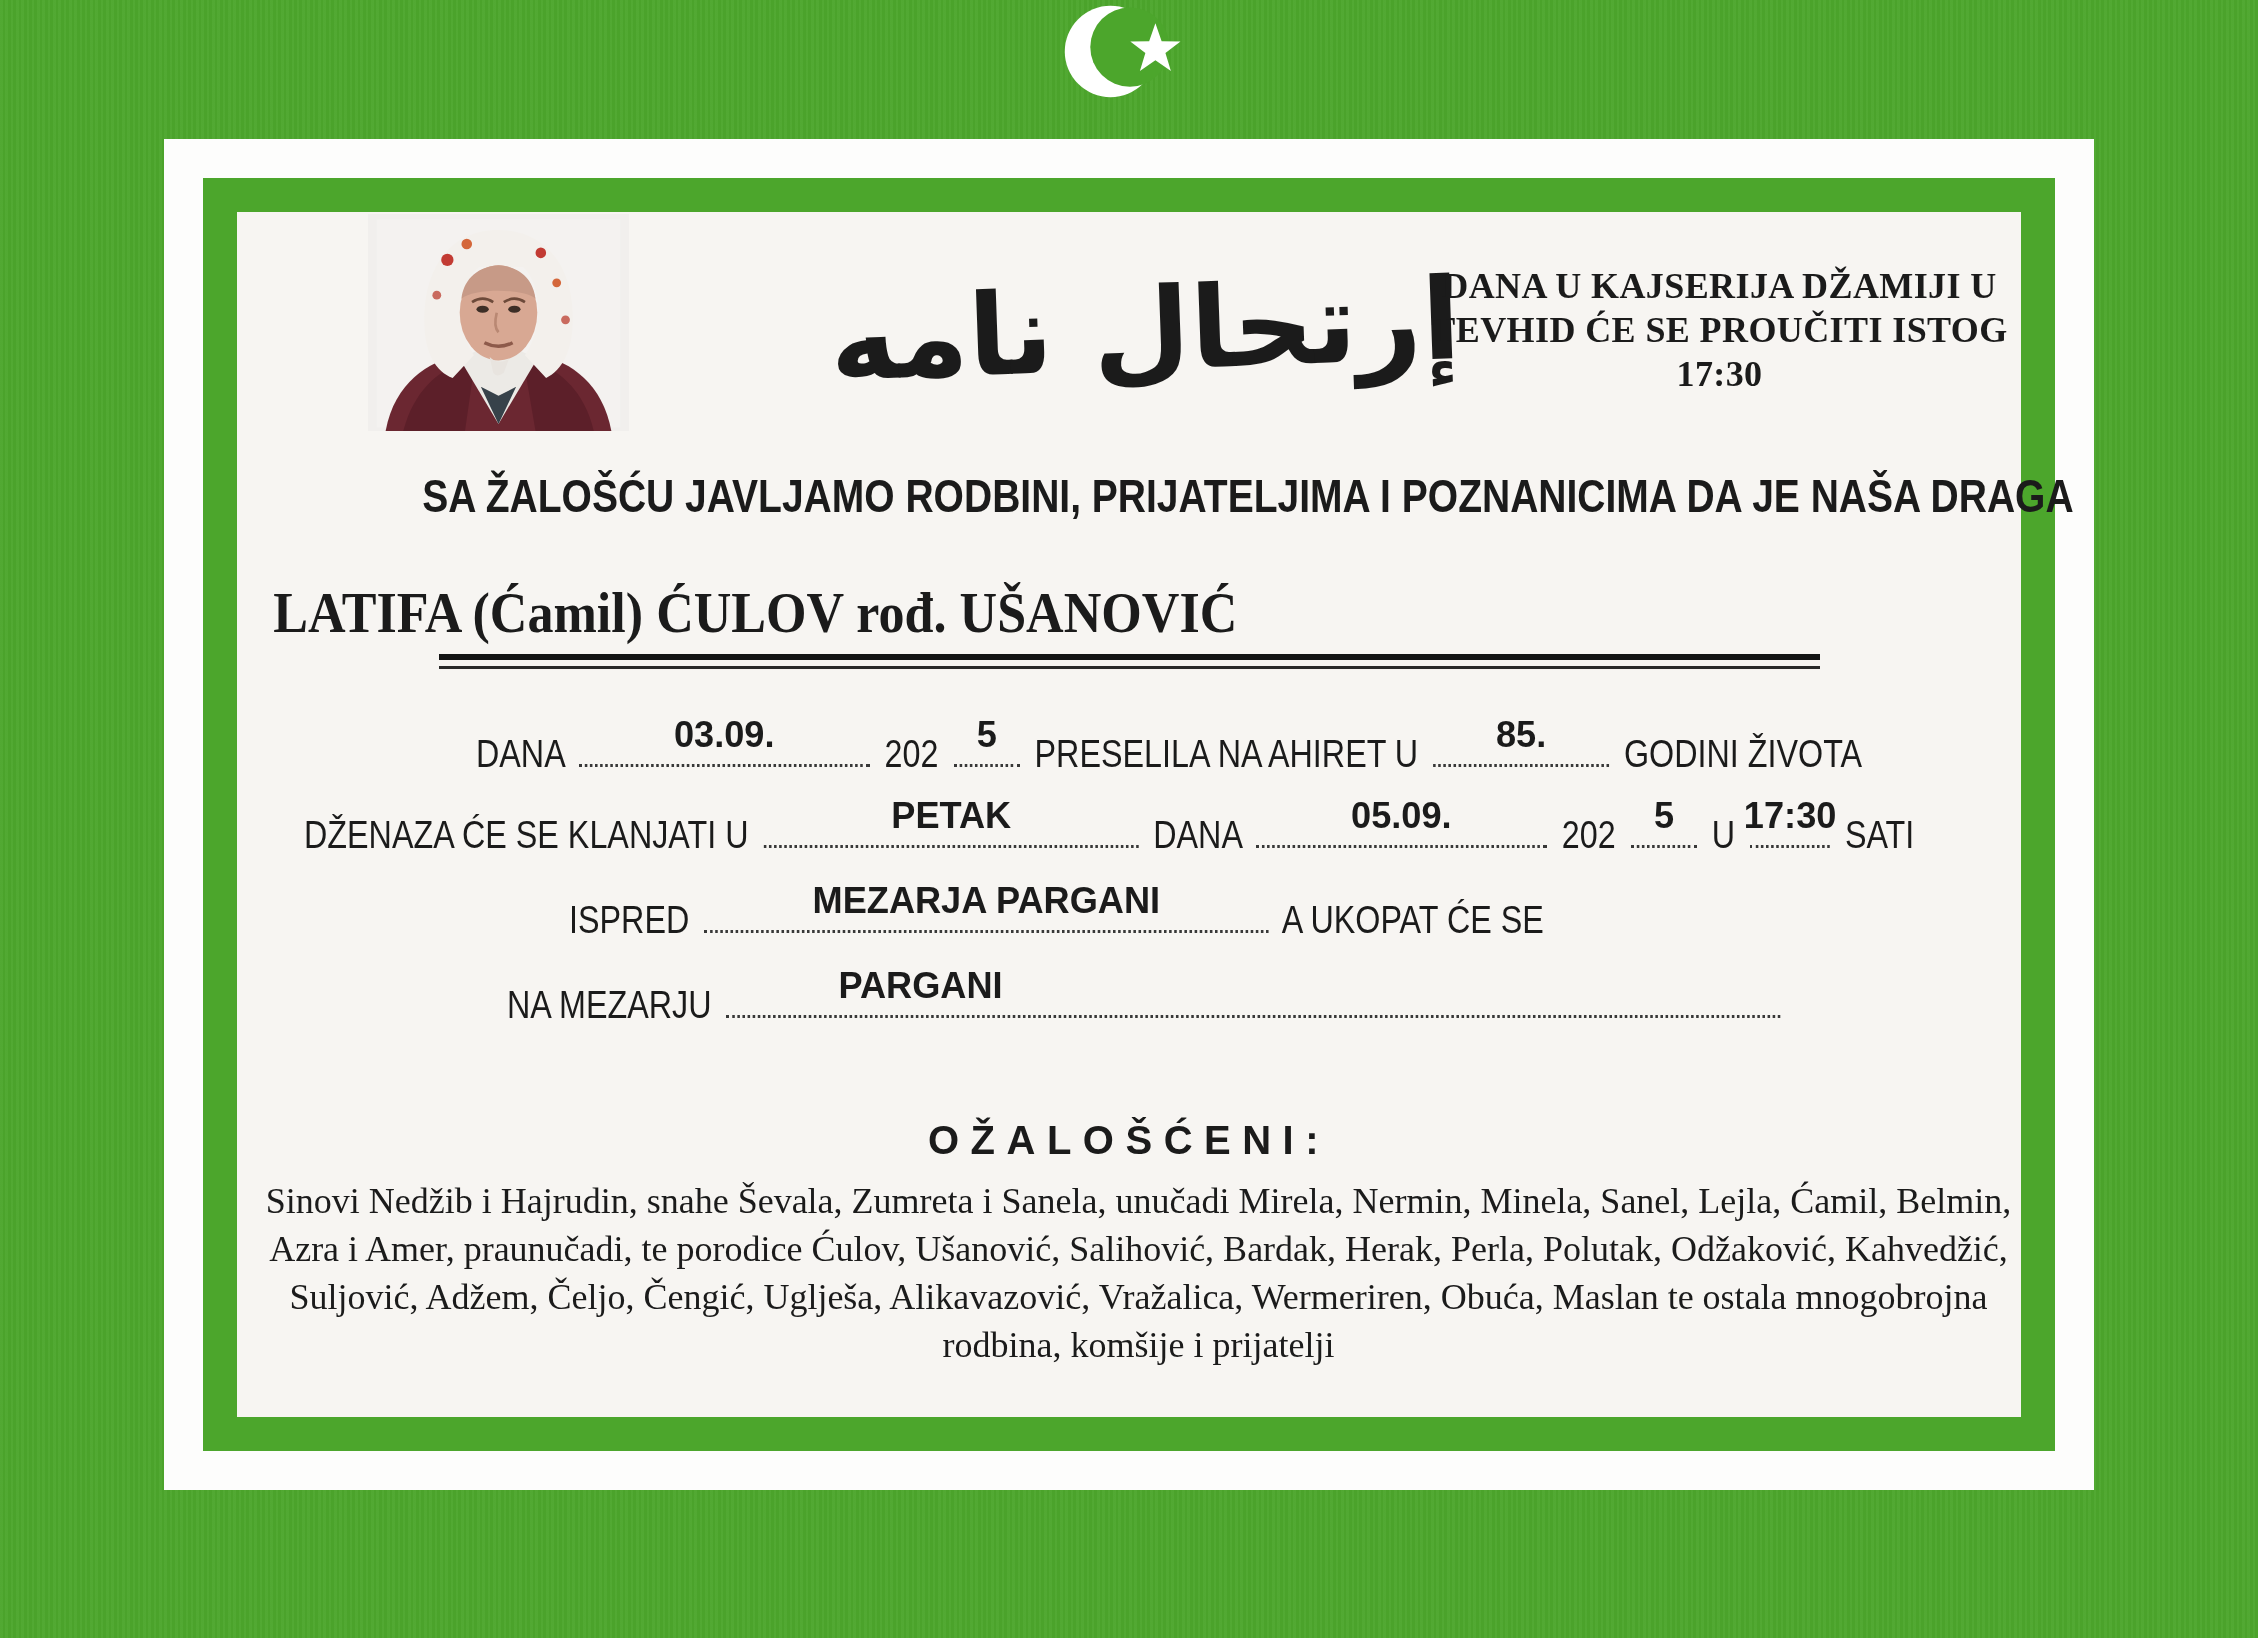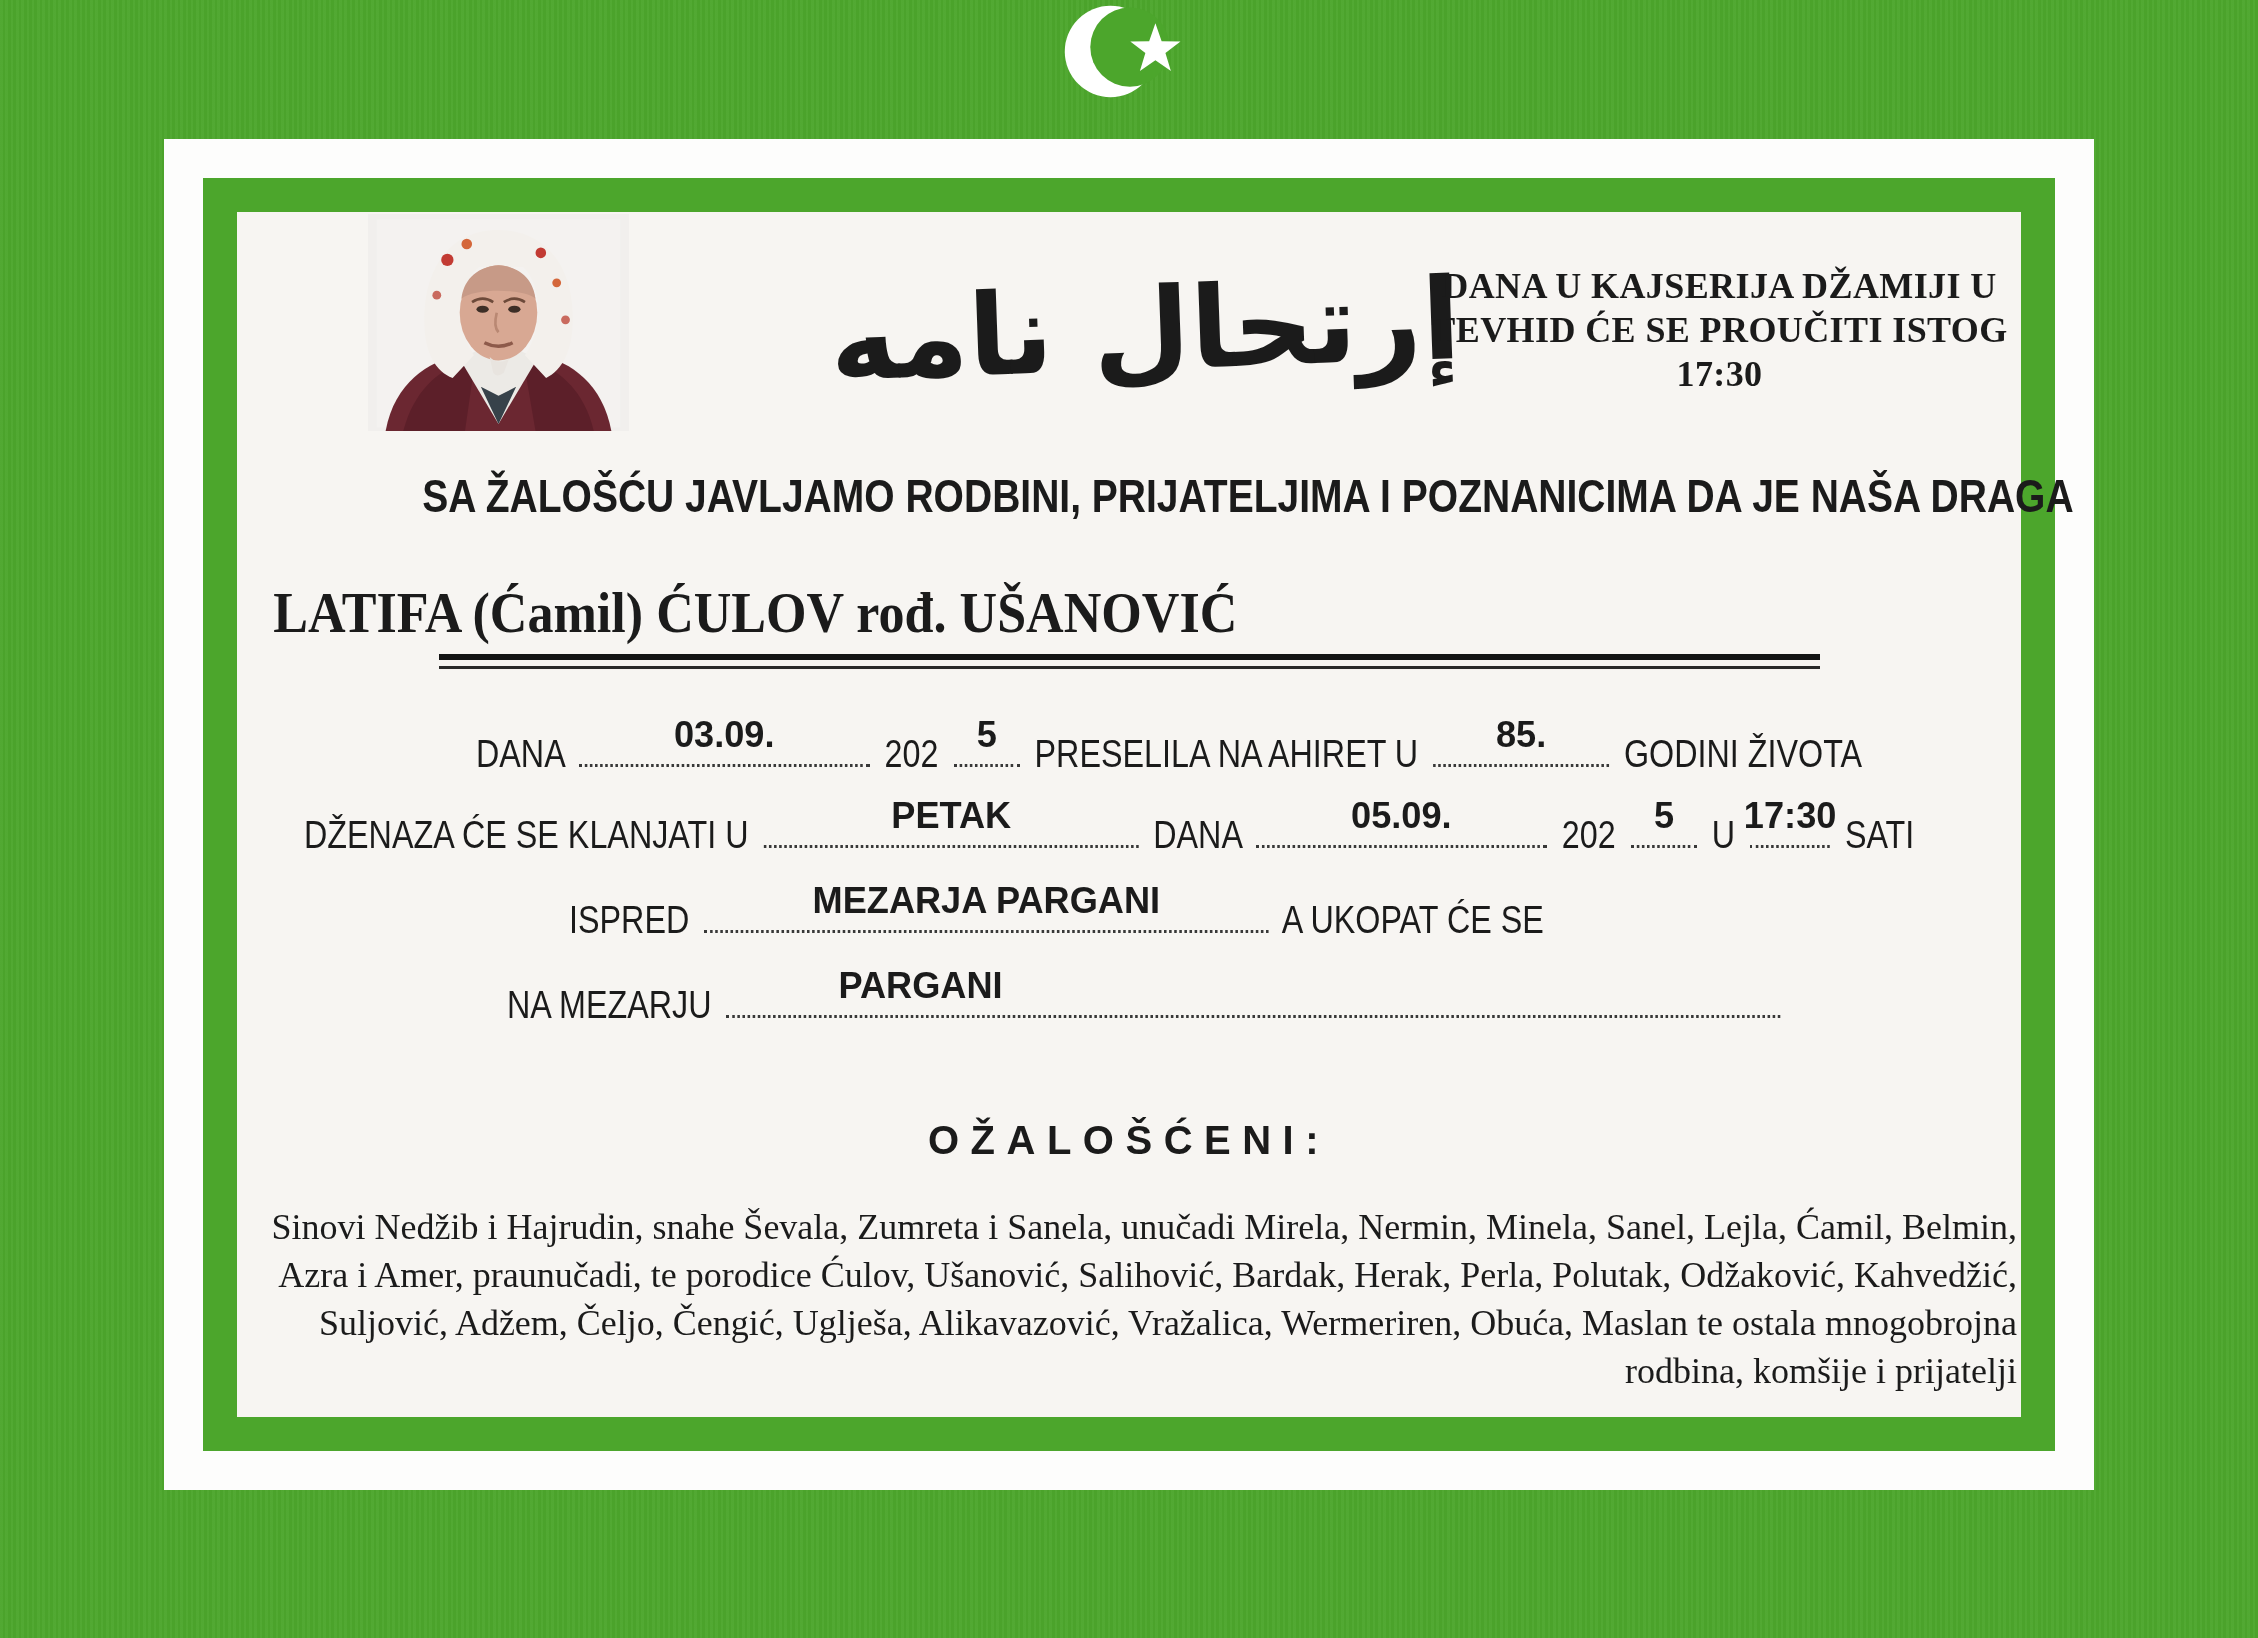--- a/index.html
+++ b/index.html
@@ -96,23 +96,23 @@
   .row-death   { left:239px; top:517px; }
   .row-dzenaza { left:67px;  top:598px; }
   .row-ispred  { left:332px; top:683px; }
   .row-mezarje { left:270px; top:768px; }
 
   .mourners-heading {
     position:absolute; top:906px; left:0; right:0; text-align:center;
     font-weight:bold; font-size:40px; letter-spacing:11.5px;
   }
   .mourners-text {
-    position:absolute; left:23px; top:992px; width:1757px;
+    position:absolute; left:23px; top:966px; width:1757px;
     font-family:"Liberation Serif", serif;
-    font-size:36px; line-height:1.33; text-align:right;
+    font-size:36px; line-height:1.33; text-align:center;
   }
 </style>
 </head>
 <body>
 
 <div class="noise"></div>
 
 <div class="banner">
   <svg width="132" height="99" viewBox="0 0 150 112">
     <circle cx="54" cy="56" r="52" fill="#ffffff"></circle>

